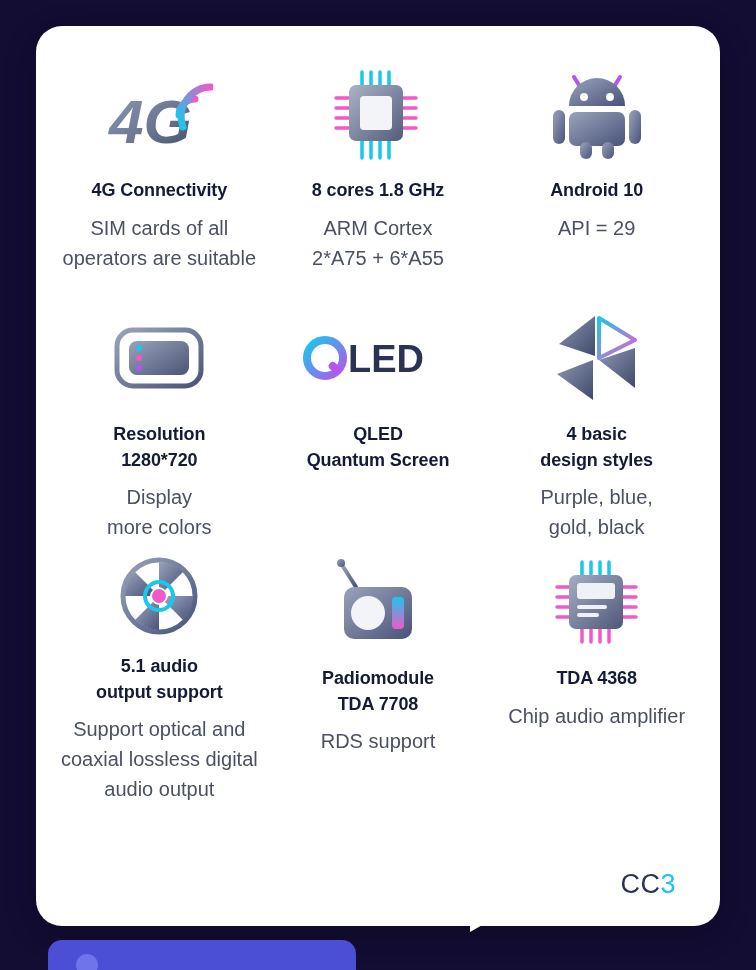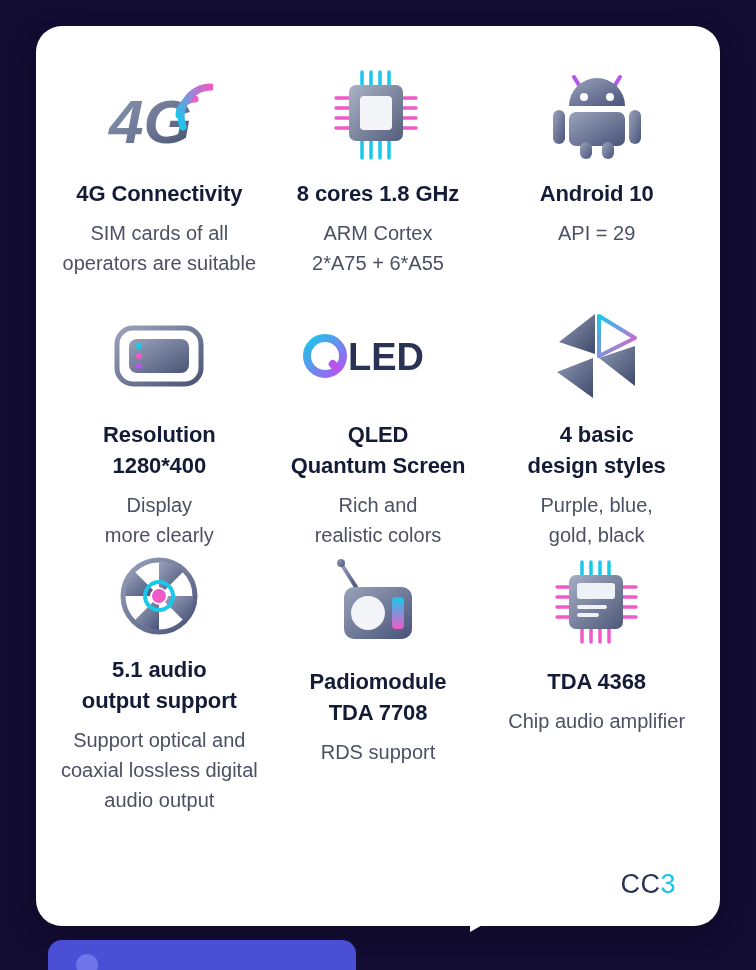--- a/index.html
+++ b/index.html
@@ -57,21 +57,21 @@
     box-sizing: border-box;
   }
   .icon-wrap {
     height: 104px;
     display: flex;
     align-items: center;
     justify-content: flex-start;
     margin-bottom: 12px;
   }
   .title {
-    font-size: 22px;
+    font-size: 18px;
     font-weight: bold;
     color: #141b36;
     text-align: center;
     line-height: 1.42;
     letter-spacing: -0.1px;
   }
   .desc {
     margin-top: 9px;
     font-size: 20px;
     color: #4b5163;
@@ -222,43 +222,41 @@
             <rect x="10" y="10" width="84" height="56" rx="16" fill="none" stroke="url(#gscr)" stroke-width="5"></rect>
             <rect x="22" y="21" width="60" height="34" rx="8" fill="url(#gscr)"></rect>
             <g>
               <circle cx="32" cy="28" r="3" fill="#19c8ea"></circle>
               <circle cx="32" cy="38" r="3" fill="#ef5ac8"></circle>
               <circle cx="32" cy="48" r="3" fill="#b455f0"></circle>
             </g>
           </svg>
         </div>
         <div class="title" style="white-space: pre-line;">Resolution
-1280*400</div>
+1280*720</div>
         <div class="desc" style="white-space: pre-line;">Display
-more clearly</div>
+more colors</div>
       </div>
 
       <div class="cell">
         <div class="icon-wrap">
           <svg width="160" height="60" viewBox="0 0 160 60">
             <defs>
               <linearGradient id="gq" x1="0" y1="0" x2="1" y2="1">
                 <stop offset="0%" stop-color="#19c8ea"></stop>
                 <stop offset="100%" stop-color="#b455f0"></stop>
               </linearGradient>
             </defs>
             <circle cx="27" cy="30" r="18" fill="none" stroke="url(#gq)" stroke-width="8"></circle>
             <rect x="30" y="36" width="14" height="8" rx="4" transform="rotate(40 37 40)" fill="#b455f0"></rect>
             <text x="50" y="44" font-family="Liberation Sans, sans-serif" font-size="38" font-weight="bold" fill="#2b3354">LED</text>
           </svg>
         </div>
         <div class="title" style="white-space: pre-line;">QLED
 Quantum Screen</div>
-        <div class="desc" style="white-space: pre-line;">Rich and
-realistic colors</div>
       </div>
 
       <div class="cell">
         <div class="icon-wrap">
           <svg width="96" height="92" viewBox="0 0 96 92">
             <defs>
               <linearGradient id="gd1" x1="0" y1="0" x2="1" y2="1">
                 <stop offset="0%" stop-color="#8e98b3"></stop>
                 <stop offset="100%" stop-color="#3f4a6b"></stop>
               </linearGradient>

